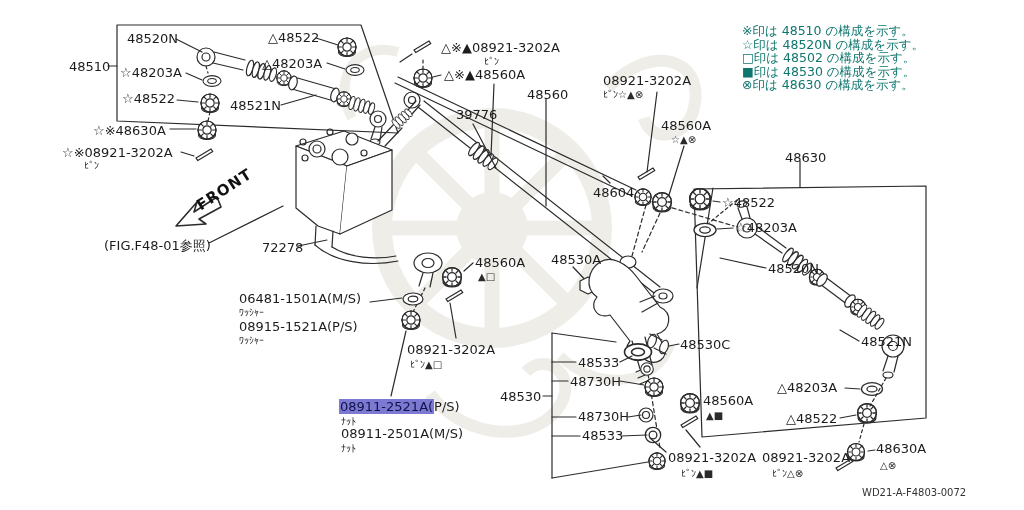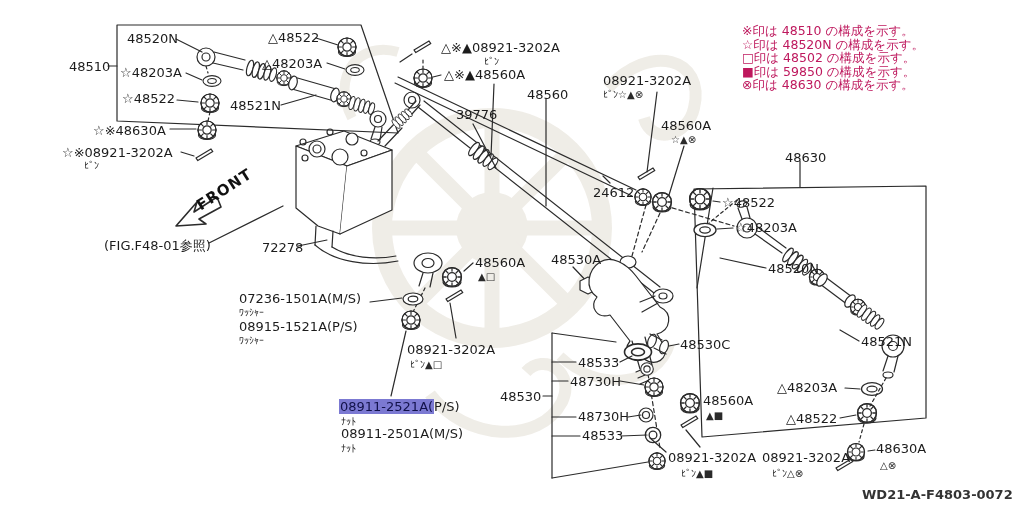--- a/index.html
+++ b/index.html
@@ -2,25 +2,25 @@
 <html><head>
 <meta charset="utf-8">
 <style>
   html,body{margin:0;padding:0;background:#fff;}
   .stage{position:relative;width:1024px;height:510px;background:#ffffff;overflow:hidden;
          font-family:"DejaVu Sans","Liberation Sans",sans-serif;color:#1e1e1e;}
   .art{position:absolute;left:0;top:0;}
   .lbl{position:absolute;font-size:13px;line-height:1.05;white-space:nowrap;color:#1c1c1c;}
   .sub{position:absolute;font-size:10px;line-height:1;white-space:nowrap;color:#2a2a2a;text-align:center;}
   .legend{position:absolute;left:742px;top:24px;font-size:12.5px;line-height:13.6px;
-          white-space:nowrap;color:#be185d;}
+          white-space:nowrap;color:#0f766e;}
   .hl{background:#7b79d2;color:#12124a;padding:0 1px;}
   .front{position:absolute;left:203px;top:196px;font-size:15px;font-weight:bold;
          letter-spacing:1px;transform:rotate(-33deg);transform-origin:left bottom;color:#111;}
-  .dwg{position:absolute;font-size:13px;font-weight:bold;color:#333;white-space:nowrap;}
+  .dwg{position:absolute;font-size:10px;font-weight:normal;color:#333;white-space:nowrap;}
 </style>
 </head>
 <body>
 
 <div class="stage">
 
   <svg class="art" width="1024" height="510" viewBox="0 0 1024 510">
     <defs>
       <g id="nut">
         <ellipse cx="0" cy="5" rx="8.5" ry="4.5" fill="#fff"></ellipse>
@@ -200,21 +200,21 @@
       <g>
         <path d="M176,226 L197,202 L194,212 L217,197 L221,207 L199,219 L206,224 Z" fill="#fff" stroke-width="1.6"></path>
       </g>
     </g>
   </svg>
 
   <div class="legend">
     <div>※印は 48510 の構成を示す。</div>
     <div>☆印は 48520N の構成を示す。</div>
     <div>□印は 48502 の構成を示す。</div>
-    <div>■印は 59850 の構成を示す。</div>
+    <div>■印は 48530 の構成を示す。</div>
     <div>⊗印は 48630 の構成を示す。</div>
   </div>
 
   <span class="lbl" style="left:127px;top:32px">48520N</span>
   <span class="lbl" style="left:69px;top:60px">48510</span>
   <span class="lbl" style="left:120px;top:66px">☆48203A</span>
   <span class="lbl" style="left:122px;top:92px">☆48522</span>
   <span class="lbl" style="left:268px;top:31px">△48522</span>
   <span class="lbl" style="left:262px;top:57px">△48203A</span>
   <span class="lbl" style="left:230px;top:99px">48521N</span>
@@ -224,35 +224,35 @@
 
   <span class="lbl" style="left:441px;top:41px">△※▲08921-3202A</span>
   <span class="sub" style="left:484px;top:57px">ﾋﾟﾝ</span>
   <span class="lbl" style="left:444px;top:68px">△※▲48560A</span>
   <span class="lbl" style="left:527px;top:88px">48560</span>
   <span class="lbl" style="left:456px;top:108px">39776</span>
   <span class="lbl" style="left:603px;top:74px">08921-3202A</span>
   <span class="sub" style="left:603px;top:90px">ﾋﾟﾝ☆▲⊗</span>
   <span class="lbl" style="left:661px;top:119px">48560A</span>
   <span class="sub" style="left:671px;top:135px">☆▲⊗</span>
-  <span class="lbl" style="left:593px;top:186px">24612</span>
+  <span class="lbl" style="left:593px;top:186px">48604</span>
   <span class="lbl" style="left:785px;top:151px">48630</span>
 
   <span class="lbl" style="left:722px;top:196px">☆48522</span>
   <span class="lbl" style="left:735px;top:221px">☆48203A</span>
   <span class="lbl" style="left:768px;top:262px">48520N</span>
   <span class="lbl" style="left:861px;top:335px">48521N</span>
   <span class="lbl" style="left:777px;top:381px">△48203A</span>
   <span class="lbl" style="left:786px;top:412px">△48522</span>
   <span class="lbl" style="left:876px;top:442px">48630A</span>
   <span class="sub" style="left:880px;top:461px">△⊗</span>
 
   <span class="lbl" style="left:104px;top:239px">(FIG.F48-01参照)</span>
   <span class="lbl" style="left:262px;top:241px">72278</span>
-  <span class="lbl" style="left:239px;top:292px">07236-1501A(M/S)</span>
+  <span class="lbl" style="left:239px;top:292px">06481-1501A(M/S)</span>
   <span class="sub" style="left:239px;top:308px">ﾜｯｼｬｰ</span>
   <span class="lbl" style="left:239px;top:320px">08915-1521A(P/S)</span>
   <span class="sub" style="left:239px;top:336px">ﾜｯｼｬｰ</span>
   <span class="lbl" style="left:475px;top:256px">48560A</span>
   <span class="sub" style="left:478px;top:272px">▲□</span>
   <span class="lbl" style="left:407px;top:343px">08921-3202A</span>
   <span class="sub" style="left:410px;top:360px">ﾋﾟﾝ▲□</span>
 
   <span class="lbl" style="left:339px;top:400px"><span class="hl">08911-2521A(</span><span>P/S)</span></span>
   <span class="sub" style="left:341px;top:417px">ﾅｯﾄ</span>

